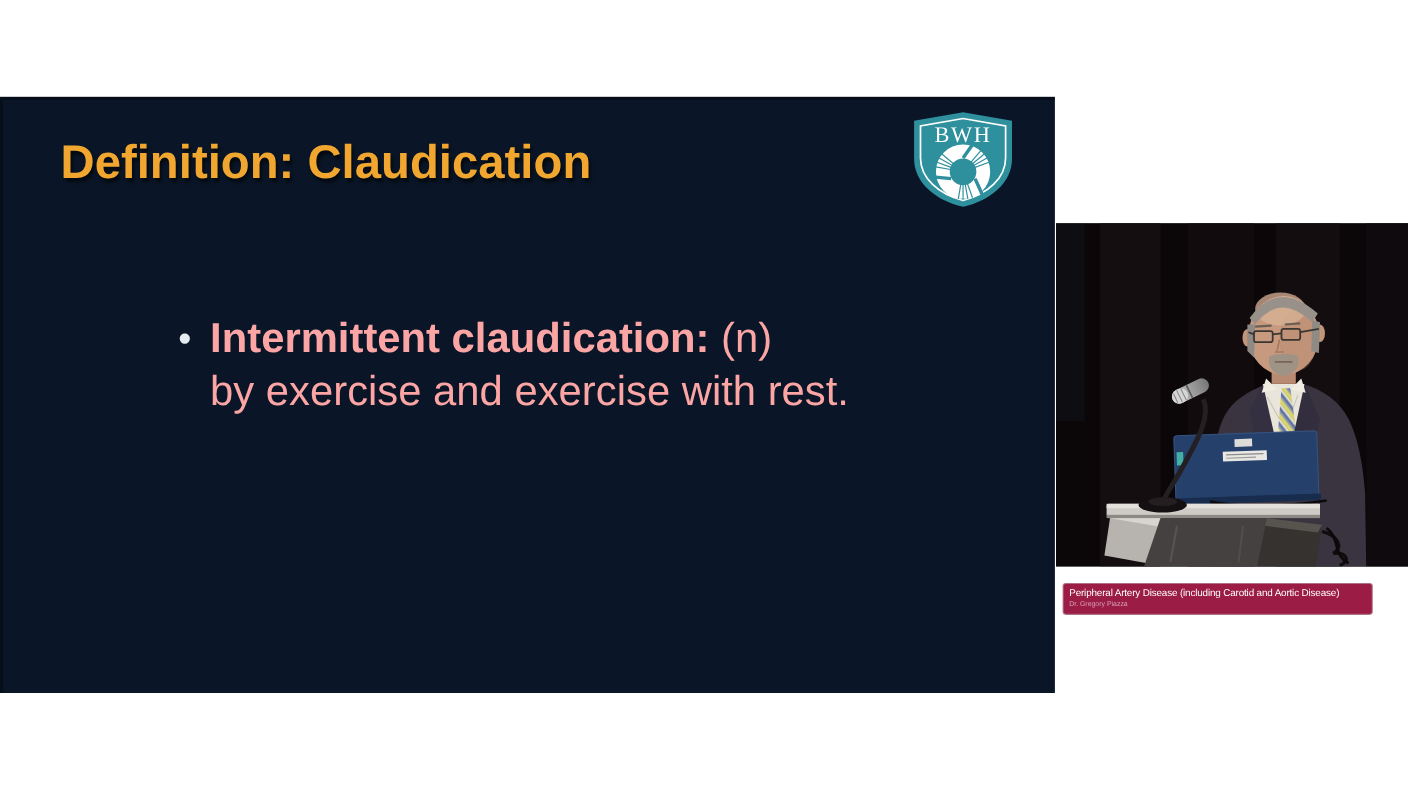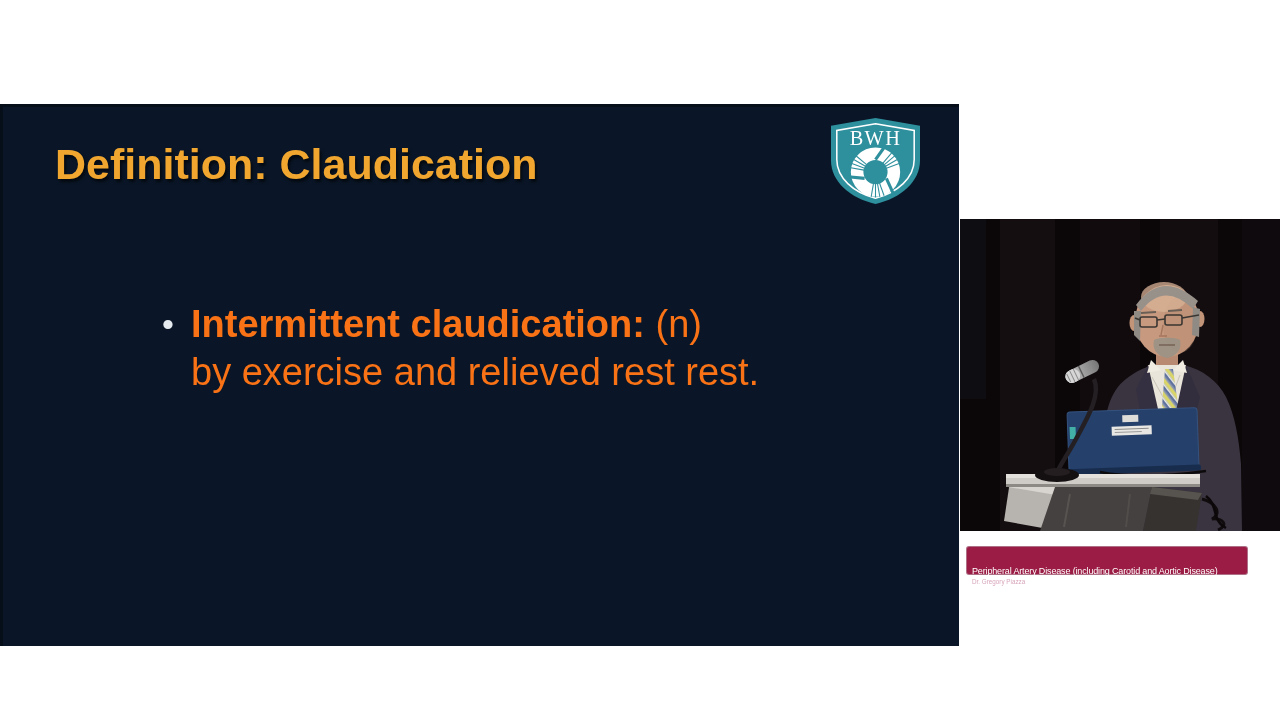--- a/index.html
+++ b/index.html
@@ -1,39 +1,39 @@
 <!DOCTYPE html>
 <html><head>
 <meta charset="utf-8">
 <style>
   html,body{margin:0;padding:0;background:#ffffff;width:1280px;height:720px;overflow:hidden;
             font-family:"Liberation Sans",sans-serif;}
-  .stage{position:relative;width:1280px;height:612px;background:#ffffff;margin-top:16px;}
+  .stage{position:relative;width:1280px;height:612px;background:#ffffff;}
 
   
   .slide{position:absolute;left:0;top:88px;width:959px;height:542px;background:#0a1627;
          box-shadow:inset 3px 3px 0 rgba(0,0,0,0.35);}
   .slide-title{position:absolute;left:55px;top:36px;margin:0;
                font-size:43px;font-weight:bold;letter-spacing:0px;color:#F0A62F;
                text-shadow:2px 3px 3px rgba(0,0,0,0.6);white-space:nowrap;}
   .bwh-logo{position:absolute;left:827px;top:12px;width:97px;height:89px;}
 
   .bullet{position:absolute;left:162px;top:196px;display:flex;}
   .marker{width:29px;font-size:34px;line-height:48px;color:#E5EBEF;}
-  .bullet-lines{font-size:38px;line-height:48px;color:#f97316;}
+  .bullet-lines{font-size:38px;line-height:48px;color:#fca5a5;}
   .bline .term{font-weight:bold;}
   .bline{white-space:nowrap;}
 
   
   .camera{position:absolute;left:960px;top:203px;width:320px;height:312px;background:#0b0709;}
   .camera svg{display:block;}
 
   
   .banner{position:absolute;left:967px;top:531px;width:280px;height:27px;background:#9B1C45;
-          border-radius:2px;box-sizing:border-box;padding:19px 0 0 5px;
+          border-radius:2px;box-sizing:border-box;padding:3px 0 0 5px;
           box-shadow:0 0 0 1px rgba(120,16,54,0.6);}
   .banner-title{font-size:9px;letter-spacing:-0.15px;line-height:10px;color:#ffffff;white-space:nowrap;}
   .banner-speaker{font-size:6.3px;line-height:7px;color:#D7A4BA;margin-top:2px;}
 </style>
 </head>
 <body>
 
 <div class="stage">
 
   <section class="slide">
@@ -73,21 +73,21 @@
       </g>
     </svg>
 
     <div class="bullet">
       <span class="marker">•</span>
       <div class="bullet-lines">
         <div class="bline">
           <span class="term">Intermittent claudication:</span>
           <span>(n)</span>
         </div>
-        <div class="bline">by exercise and relieved rest rest.</div>
+        <div class="bline">by exercise and exercise with rest.</div>
       </div>
     </div>
   </section>
 
   <div class="camera">
     <svg width="320" height="312" viewBox="0 0 320 312">
       <defs>
         <linearGradient id="micgrad" x1="0" y1="0" x2="1" y2="0">
           <stop offset="0" stop-color="#cdcdcd"></stop>
           <stop offset="1" stop-color="#767676"></stop>

